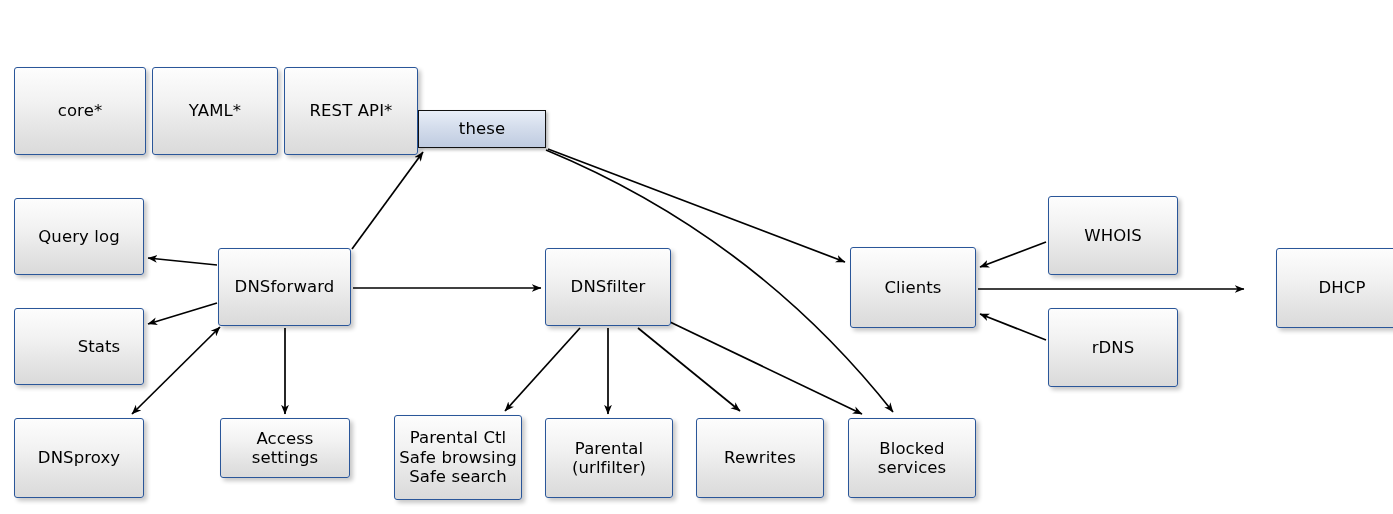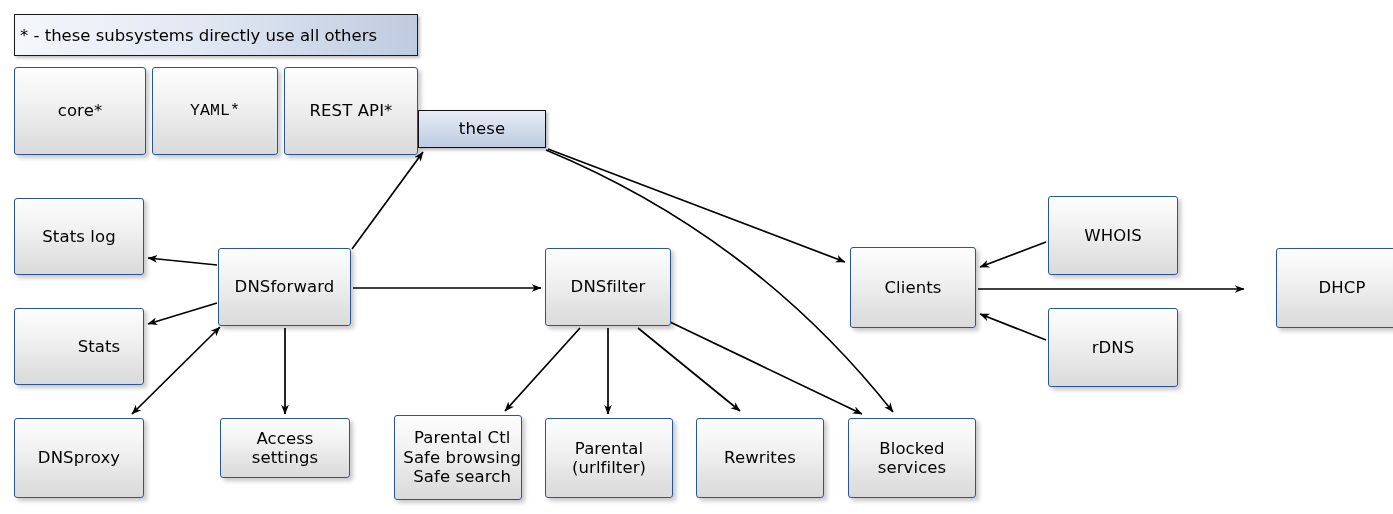--- a/index.html
+++ b/index.html
@@ -92,41 +92,38 @@
         <path d="M638,328 L740,411" marker-end="url(#ah)"></path>
         <path d="M670,322 L862,414" marker-end="url(#ah)"></path>
         <path d="M1046,242 L980,267" marker-end="url(#ah)"></path>
         <path d="M1046,340 L980,314" marker-end="url(#ah)"></path>
         <path d="M978,289 L1244,289" marker-end="url(#ah)"></path>
       </g>
   </svg>
 
   <div id="nodes">
       <div class="node" style="left: 14px; top: 67px; width: 132px; height: 88px;"><span>core*</span></div>
-      <div class="node" style="left: 152px; top: 67px; width: 126px; height: 88px; font-family: Liberation Mono, monospace;"><span>YAML*</span></div>
+      <div class="node" style="left: 152px; top: 67px; width: 126px; height: 88px;"><span>YAML*</span></div>
       <div class="node" style="left: 284px; top: 67px; width: 134px; height: 88px;"><span>REST API*</span></div>
       <div class="node accent" style="left: 418px; top: 110px; width: 128px; height: 38px;"><span>these</span></div>
-      <div class="node" style="left: 14px; top: 198px; width: 130px; height: 77px;"><span>Stats log</span></div>
+      <div class="node" style="left: 14px; top: 198px; width: 130px; height: 77px;"><span>Query log</span></div>
       <div class="node" style="left: 14px; top: 308px; width: 130px; height: 77px; padding-left: 40px;"><span>Stats</span></div>
       <div class="node" style="left: 14px; top: 418px; width: 130px; height: 80px;"><span>DNSproxy</span></div>
       <div class="node" style="left: 218px; top: 248px; width: 133px; height: 78px;"><span>DNSforward</span></div>
       <div class="node" style="left: 220px; top: 418px; width: 130px; height: 60px;"><span>Access
 settings</span></div>
       <div class="node" style="left: 545px; top: 248px; width: 126px; height: 78px;"><span>DNSfilter</span></div>
-      <div class="node" style="left: 394px; top: 415px; width: 128px; height: 85px; justify-content: flex-end;"><span>Parental Ctl
+      <div class="node" style="left: 394px; top: 415px; width: 128px; height: 85px;"><span>Parental Ctl
 Safe browsing
 Safe search</span></div>
       <div class="node" style="left: 545px; top: 418px; width: 128px; height: 80px;"><span>Parental
 (urlfilter)</span></div>
       <div class="node" style="left: 696px; top: 418px; width: 128px; height: 80px;"><span>Rewrites</span></div>
       <div class="node" style="left: 848px; top: 418px; width: 128px; height: 80px;"><span>Blocked
 services</span></div>
       <div class="node" style="left: 850px; top: 247px; width: 126px; height: 81px;"><span>Clients</span></div>
       <div class="node" style="left: 1048px; top: 196px; width: 130px; height: 79px;"><span>WHOIS</span></div>
       <div class="node" style="left: 1048px; top: 308px; width: 130px; height: 79px;"><span>rDNS</span></div>
       <div class="node" style="left: 1276px; top: 248px; width: 132px; height: 80px;"><span>DHCP</span></div>
     </div>
 
-  <div class="note" style="left: 14px; top: 14px; width: 404px; height: 42px;">
-    <span>* - these subsystems directly use all others</span>
-  </div>
 
 </div>
 
 </body></html>

